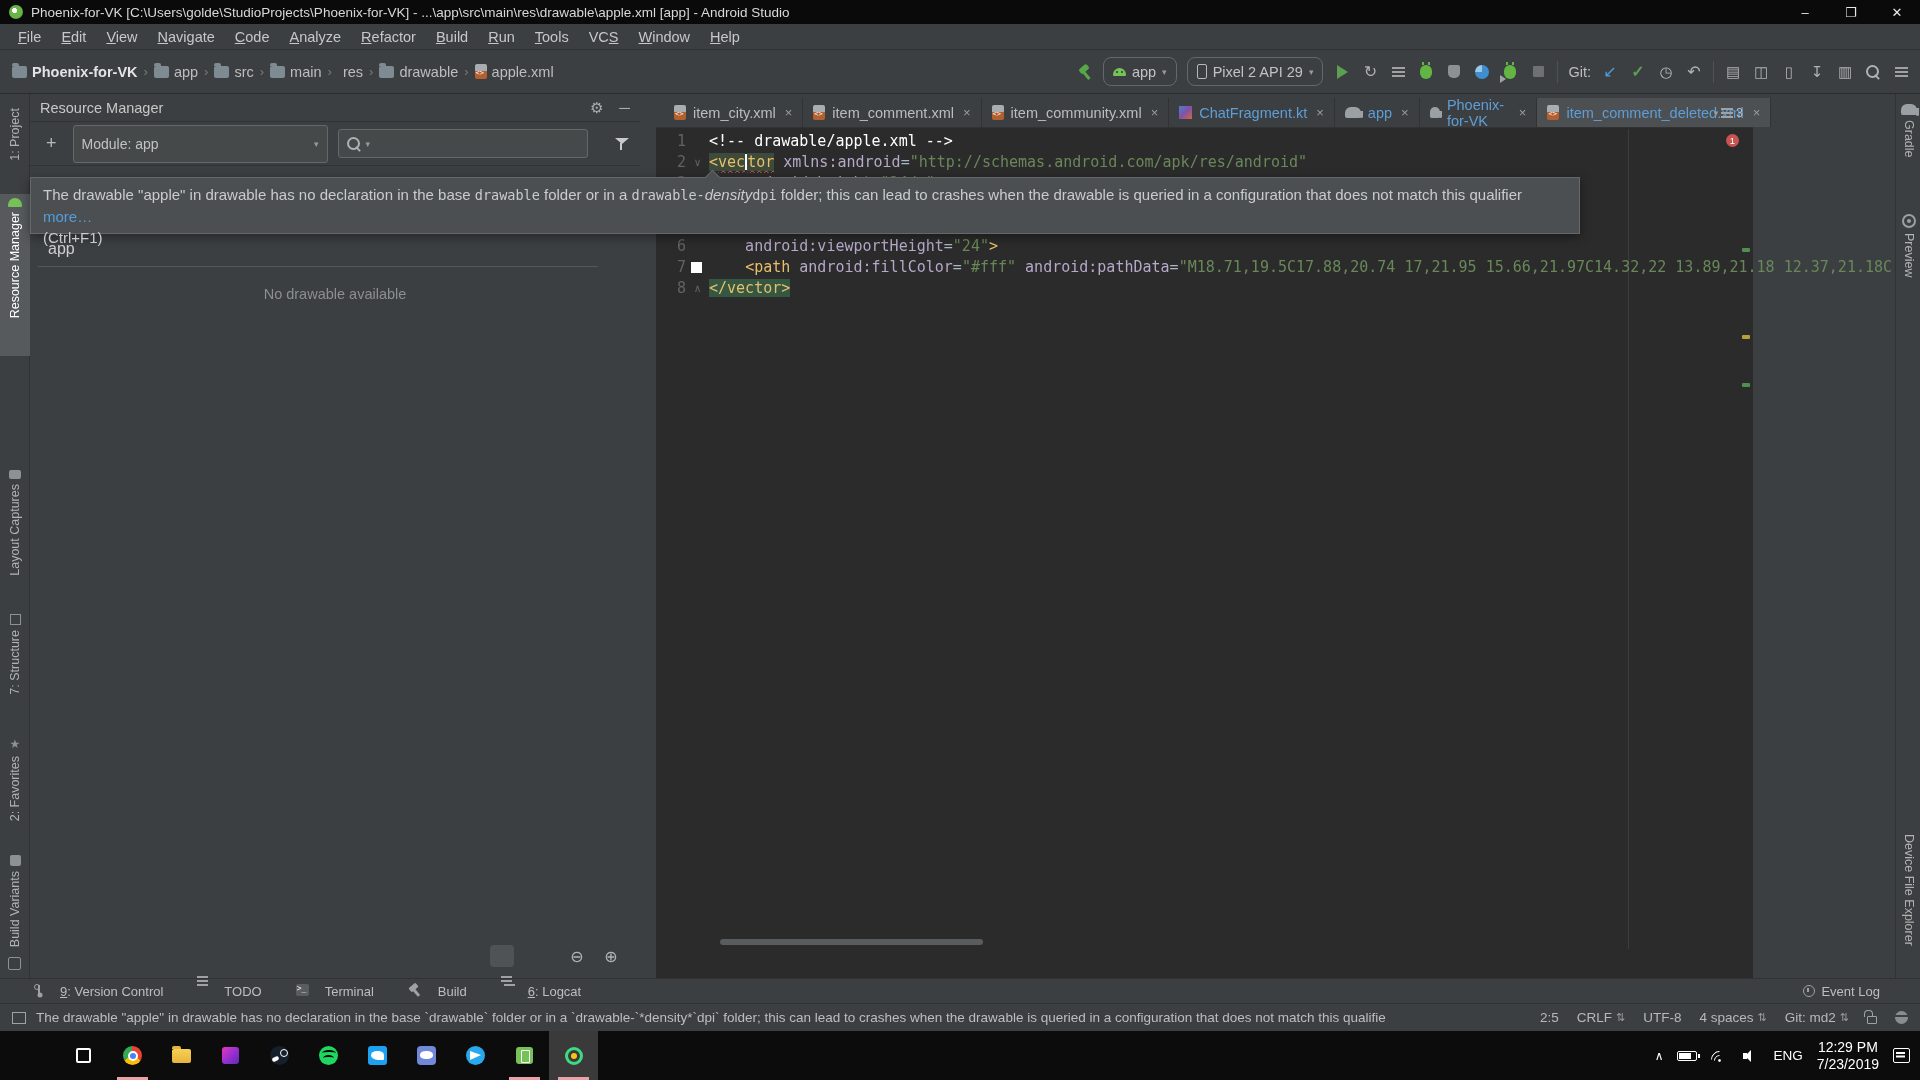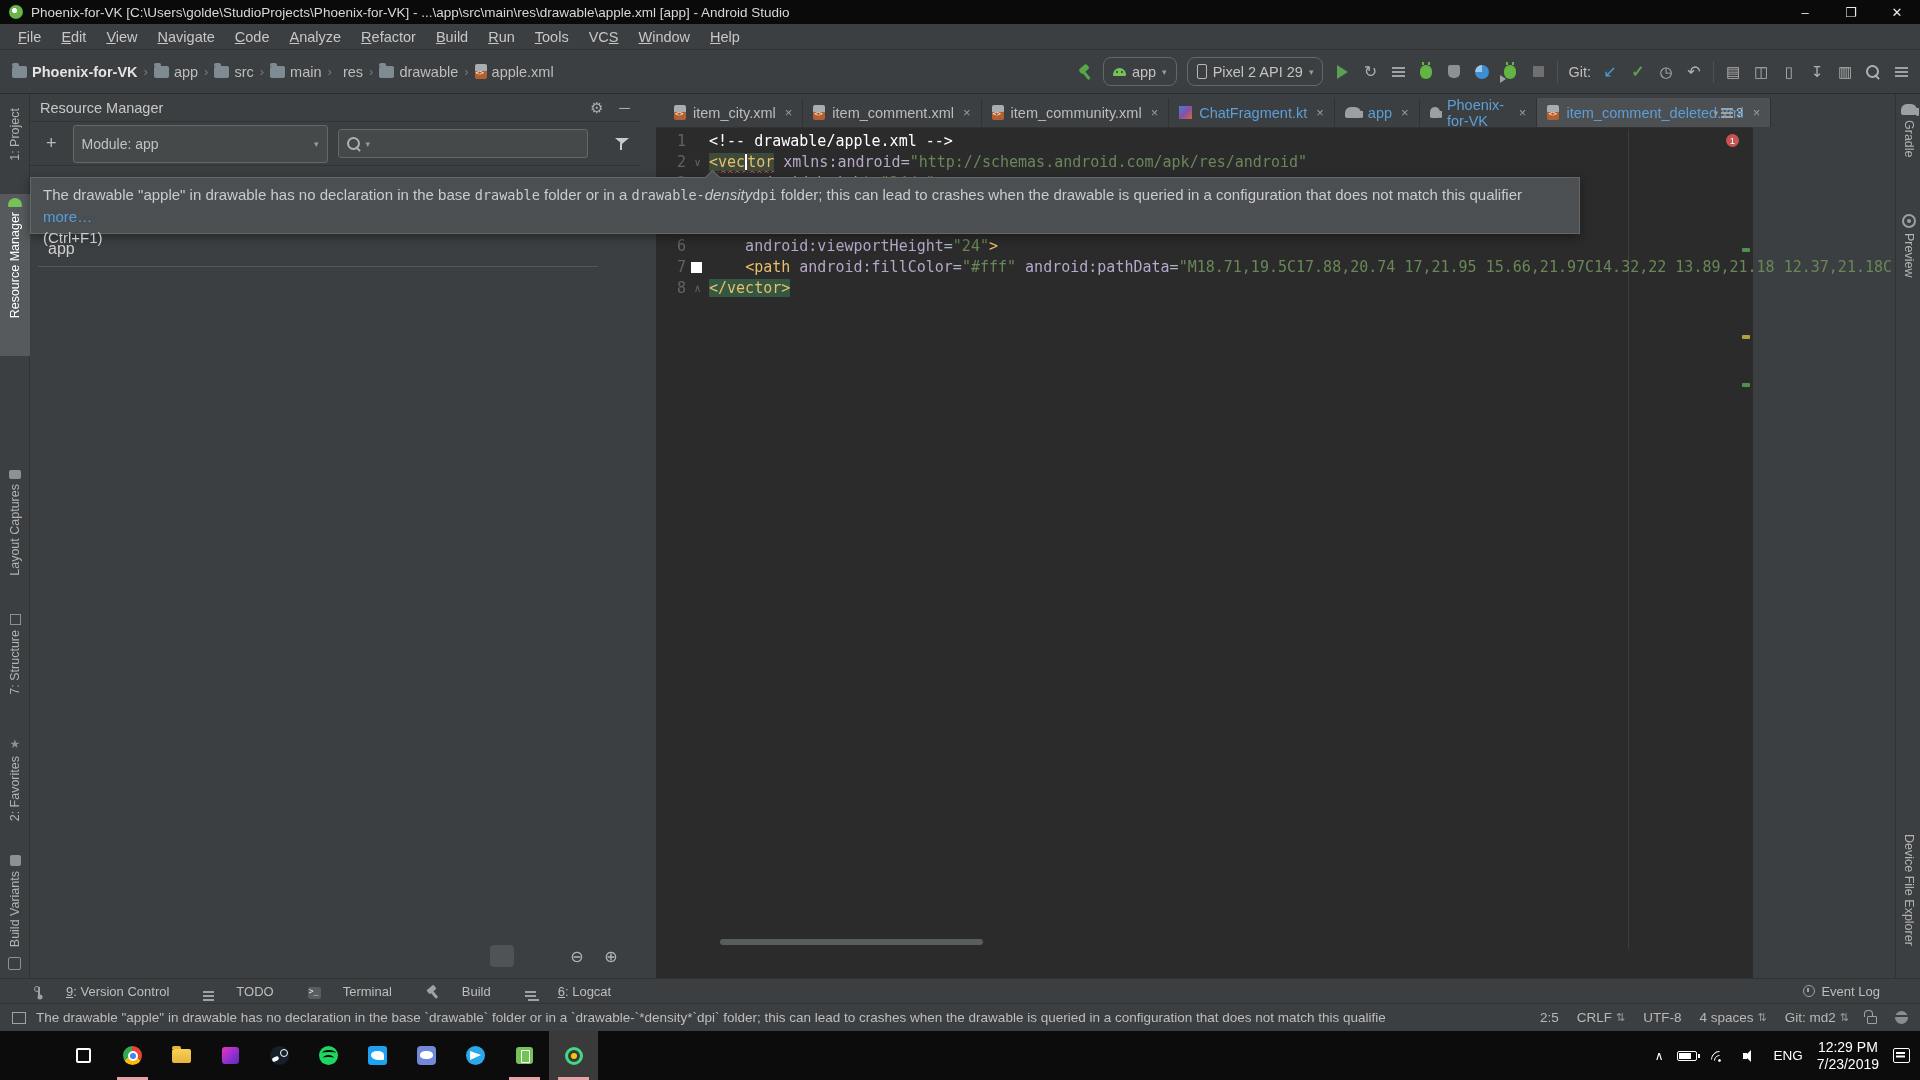--- a/index.html
+++ b/index.html
@@ -194,21 +194,21 @@
     color:#c9cbcd; font-size:15px; padding:6px 12px; line-height:21px; }
   #tooltip::before { content:""; position:absolute; left:676px; top:-6px; width:10px; height:10px;
     background:#4c4f51; border-left:1px solid #646869; border-top:1px solid #646869; transform:rotate(45deg); }
   #tooltip .mono { font-family:"DejaVu Sans Mono", monospace; font-size:13.5px; }
   #tooltip .it { font-style:italic; }
   #tooltip .link { color:#549ddc; }
 
   
   #twbar { position:absolute; left:0; top:978px; width:1920px; height:25px; background:#3c3f41;
     border-top:1px solid #323232; display:flex; align-items:center; color:#bdbdbd; font-size:13px; }
-  .tw-item { display:flex; align-items:flex-end; gap:22px; margin-left:34px; }
+  .tw-item { display:flex; align-items:flex-start; gap:16px; margin-left:34px; }
   #eventlog { margin-left:auto; margin-right:40px; display:flex; align-items:center; gap:6px; }
   .ic-branch { width:10px; height:13px; position:relative; }
   .ic-branch::before { content:""; position:absolute; left:4px; top:1px; width:2px; height:11px; background:#9fa1a3; }
   .ic-branch::after { content:""; position:absolute; left:0; top:0; width:4px; height:4px; border-radius:50%;
     border:1.5px solid #9fa1a3; box-shadow:3px 8px 0 -0.5px #9fa1a3; }
   .ic-todo::before { content:""; display:block; width:11px; height:2px; background:#9fa1a3;
     box-shadow:0 4px 0 #9fa1a3, 0 8px 0 #9fa1a3; margin-top:-8px; }
   .ic-term { width:13px; height:12px; background:#5a5d5f; border-radius:2px; position:relative; }
   .ic-term::before { content:">_"; position:absolute; left:1px; top:0px; font-size:8px; color:#e8e8e8;
     font-family:"DejaVu Sans Mono", monospace; }
@@ -458,20 +458,21 @@
         <span class="dd-arrow">▾</span>
       </div>
       <div id="rm-search">
         <span class="act ic-search"></span>
         <span class="dd-arrow">▾</span>
       </div>
       <div id="rm-filter"></div>
     </div>
     <div id="rm-group">app</div>
     <div id="rm-divider"></div>
+    <div id="rm-empty">No drawable available</div>
     <div class="rm-bicon sel" style="right:126px;">
         <span class="ic-listview"></span>
       </div>
     <div class="rm-bicon" style="right:92px;">
         <span class="ic-gridview"></span>
       </div>
     <div class="rm-bicon" style="right:51px;">⊖</div>
     <div class="rm-bicon" style="right:17px;">⊕</div>
   </div>
 

